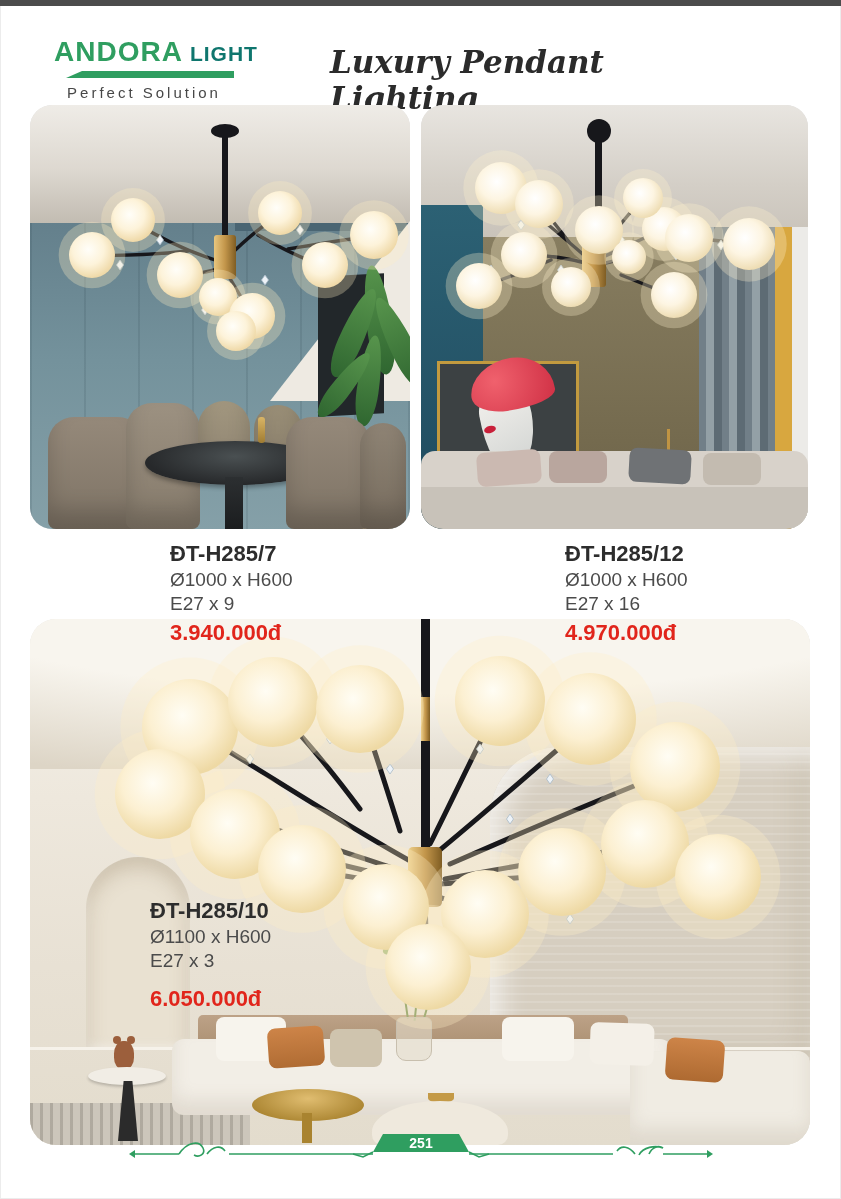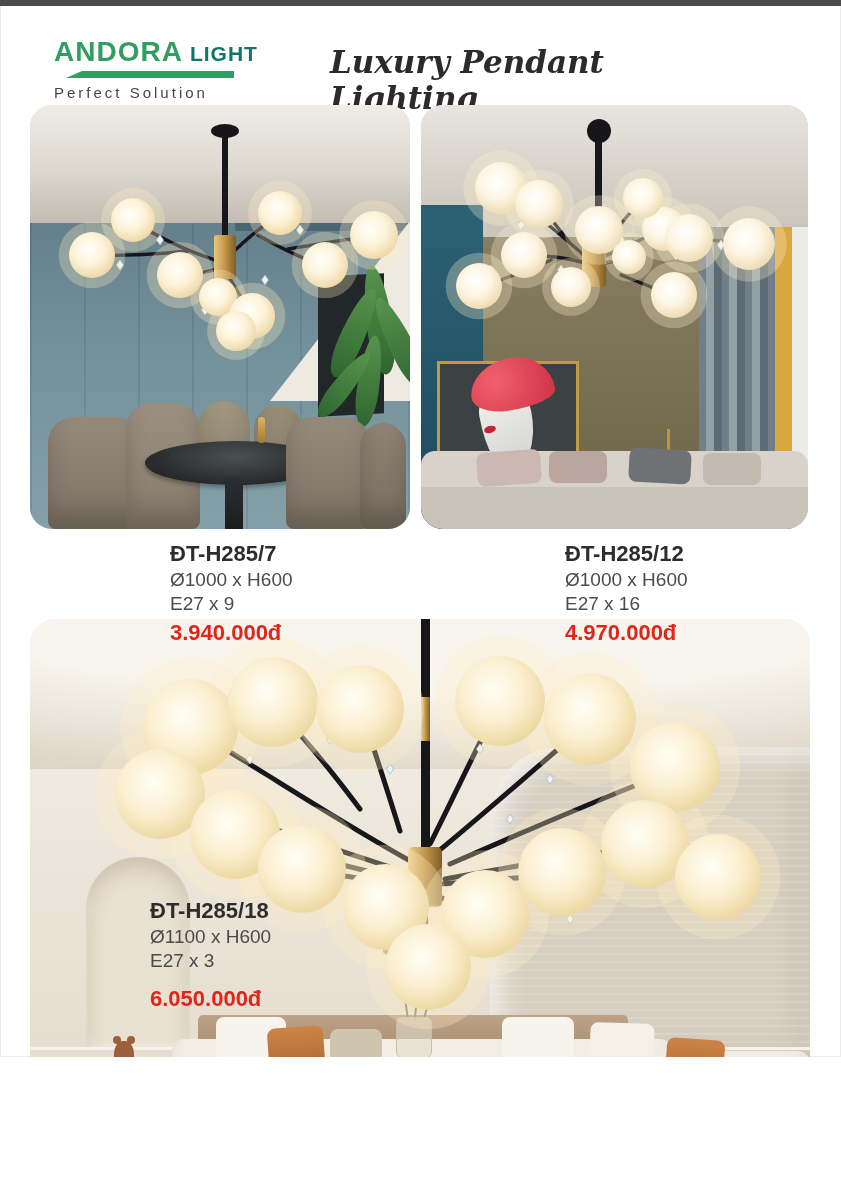--- a/index.html
+++ b/index.html
@@ -1,27 +1,27 @@
 <!DOCTYPE html>
 <html><head>
 <meta charset="utf-8">
 <style>
   html,body{margin:0;padding:0;background:#fff;}
-  .page{position:relative;width:841px;height:1057px;background:#fff;overflow:hidden;
+  .page{position:relative;width:841px;height:1199px;background:#fff;overflow:hidden;
         font-family:"Liberation Sans",sans-serif;box-shadow:inset 0 0 0 1px #ececec;}
   .top-bar{position:absolute;top:0;left:0;right:0;height:6px;background:#4c4c4c;}
 
   
   .logo{position:absolute;left:54px;top:36px;width:180px;}
   .logo-row{display:flex;align-items:baseline;gap:7px;white-space:nowrap;}
   .brand{font-size:28px;font-weight:bold;color:#2f9e60;letter-spacing:1px;}
   .brand-suffix{font-size:21px;font-weight:bold;color:#0f766e;letter-spacing:1px;}
   .brand-bar{height:7px;background:#2f9e60;margin-top:3px;margin-left:12px;width:168px;
              clip-path:polygon(16px 0,100% 0,100% 100%,0 100%);}
-  .tagline{margin-top:6px;font-size:15px;color:#474747;letter-spacing:3px;text-align:left;}
+  .tagline{margin-top:6px;font-size:15px;color:#474747;letter-spacing:3px;text-align:center;}
   .page-title{position:absolute;left:330px;top:44px;width:320px;text-align:left;
               font-family:"DejaVu Serif",serif;font-style:italic;font-weight:bold;
               font-size:31px;color:#2b2b2b;}
 
   
   .photo{position:absolute;border-radius:22px;overflow:hidden;background:#ddd;}
   #photo1{left:30px;top:105px;width:380px;height:424px;}
   #photo2{left:421px;top:105px;width:387px;height:424px;}
   #photo3{left:30px;top:619px;width:780px;height:526px;border-radius:26px;}
   .photo>div{position:absolute;}
@@ -440,21 +440,21 @@
     <div class="socket">E27 x 9</div>
     <div class="price">3.940.000đ</div>
   </div>
   <div class="info" id="info2">
     <div class="name">ĐT-H285/12</div>
     <div class="dims">Ø1000 x H600</div>
     <div class="socket">E27 x 16</div>
     <div class="price">4.970.000đ</div>
   </div>
   <div class="info" id="info3">
-    <div class="name">ĐT-H285/18</div>
+    <div class="name">ĐT-H285/10</div>
     <div class="dims">Ø1100 x H600</div>
     <div class="socket">E27 x 3</div>
     <div class="price">6.050.000đ</div>
   </div>
 
   <div class="footer">
     <svg class="orn" width="600" height="34" viewBox="0 0 600 34">
       <g stroke="#2f9e60" stroke-width="1.6" fill="none">
         <path d="M14,24 H58"></path>
         <path d="M58,24 c8,-12 20,-14 24,-6 c3,6 -4,10 -9,7"></path>

